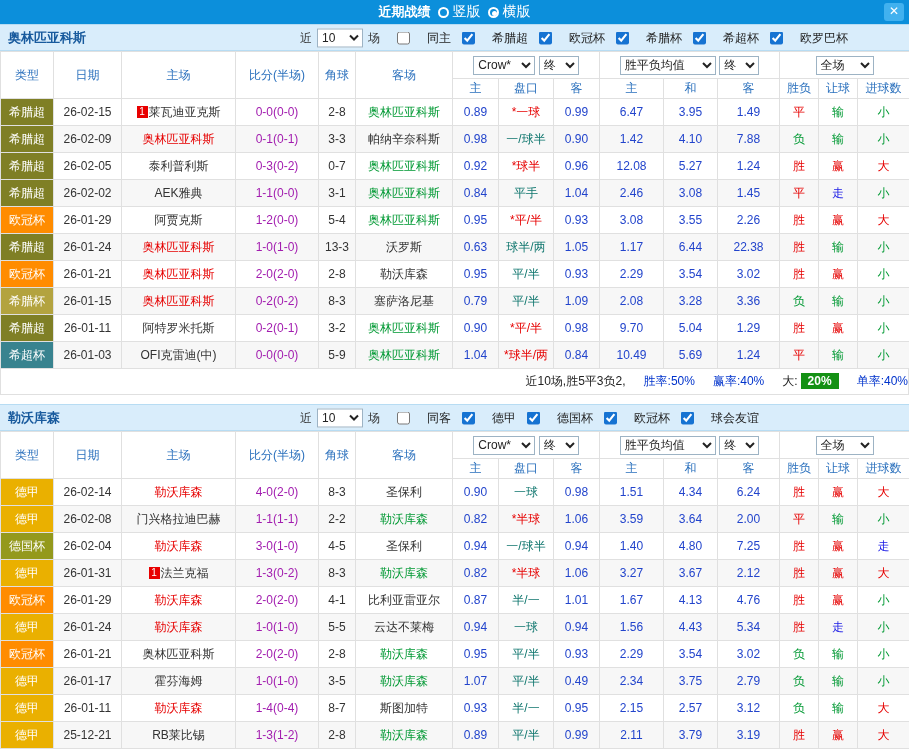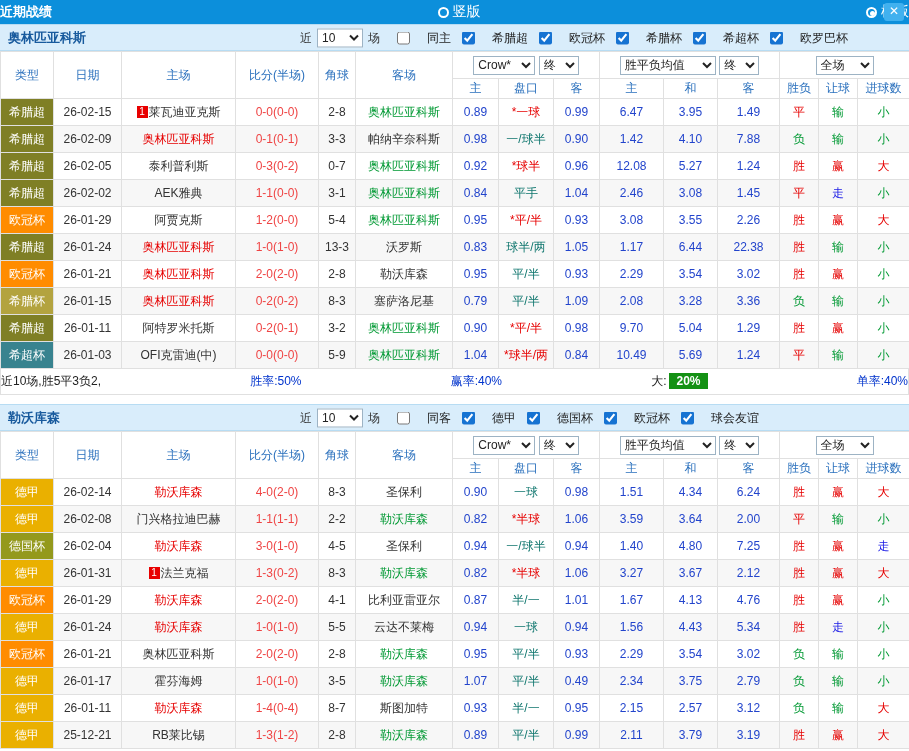--- a/index.html
+++ b/index.html
@@ -1,20 +1,20 @@
 <!DOCTYPE html>
 <html><head>
 <meta charset="utf-8">
 <style>
   *{box-sizing:border-box;margin:0;padding:0}
   html,body{width:909px;height:751px;overflow:hidden;background:#fff;
     font-family:"Liberation Sans","DejaVu Sans",sans-serif;font-size:12px;color:#333}
   
   .topbar{height:24px;background:#0c8fdb;position:relative;display:flex;align-items:center;
-    justify-content:space-between;gap:7px;color:#fff}
+    justify-content:center;gap:7px;color:#fff}
   .topbar .title{font-weight:bold;font-size:13px}
   .radio{display:inline-flex;align-items:center;gap:4px;cursor:pointer;font-size:14px}
   .rdot{width:11px;height:11px;border:2px solid #fff;border-radius:50%;display:inline-block;position:relative;background:transparent}
   .rdot.sel::after{content:"";position:absolute;left:2px;top:2px;width:5px;height:5px;border-radius:50%;background:#fff}
   .close{position:absolute;right:5px;top:3px;width:20px;height:18px;background:#41b1ef;color:#fff;
     text-align:center;line-height:17px;font-weight:bold;border-radius:3px;cursor:pointer;font-size:12px}
   
   .section + .section{margin-top:9px}
   .sec-header{height:27px;background:#d9edfb;border-top:1px solid #b7dcf3;border-bottom:1px solid #b7dcf3;
     position:relative;display:flex;align-items:center;padding:0 8px}
@@ -32,33 +32,33 @@
   .sel-scope{width:58px}
   
   table.grid{width:909px;border-collapse:collapse;table-layout:fixed}
   .grid th,.grid td{border:1px solid #e0e0e0;text-align:center;font-weight:normal;padding:0 2px;overflow:hidden;white-space:nowrap}
   .grid thead th{color:#2a70bd;background:#fff}
   .hrow1 th{height:27px}
   .hrow2 th{height:20px}
   .grid td{height:27px}
   tbody tr:nth-child(even){background:#f7f7f7}
   .type-cell{color:#fff}
-  .score{color:#ef4444}
+  .score{color:#a21caf}
   .odds{color:#2244cc}
   .t-red{color:#e60000}
   .t-green{color:#009933}
   .c-red{color:#e60000}
   .c-green{color:#009933}
   .c-blue{color:#1a1ae6}
   .h-red{color:#e60000}
   .h-black{color:#0f766e}
   .rank{display:inline-block;background:#e80000;color:#fff;font-size:10px;min-width:11px;height:12px;
     line-height:12px;margin-right:1px;vertical-align:1px;padding:0 1px}
   
-  .summary{height:26px;display:flex;align-items:center;justify-content:space-between;gap:30px;
+  .summary{height:26px;display:flex;align-items:center;justify-content:flex-end;gap:18px;
     border:1px solid #e0e0e0;border-top:0;background:#fff;color:#222}
   .blue{color:#0033cc}
   .chip{background:#149114;color:#fff;font-weight:bold;padding:1px 7px;margin-left:3px}
 </style>
 </head>
 <body>
 
 <div class="topbar">
   <span class="title">近期战绩</span>
   <span class="radio">
@@ -244,21 +244,21 @@
             <td class="c-red">赢</td>
             <td class="c-red">大</td>
           </tr>
           <tr>
             <td class="type-cell" style="background: rgb(127, 127, 37);">希腊超</td>
             <td class="date">26-01-24</td>
             <td class="team-cell t-red">奥林匹亚科斯</td>
             <td class="score">1-0(1-0)</td>
             <td class="corner">13-3</td>
             <td class="team-cell">沃罗斯</td>
-            <td class="odds">0.83</td>
+            <td class="odds">0.63</td>
             <td class="h-black">球半/两</td>
             <td class="odds">1.05</td>
             <td class="odds">1.17</td>
             <td class="odds">6.44</td>
             <td class="odds">22.38</td>
             <td class="c-red">胜</td>
             <td class="c-green">输</td>
             <td class="c-green">小</td>
           </tr>
           <tr>

